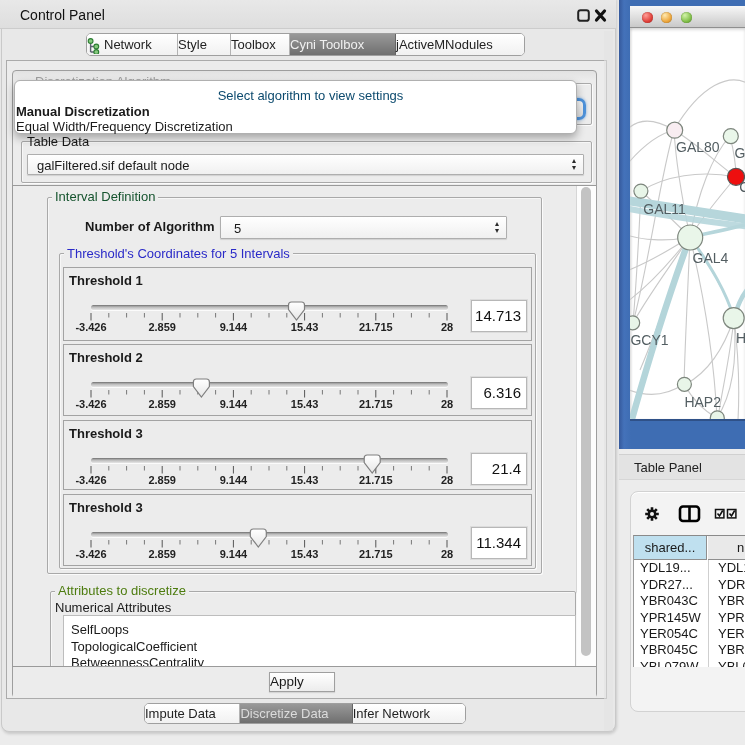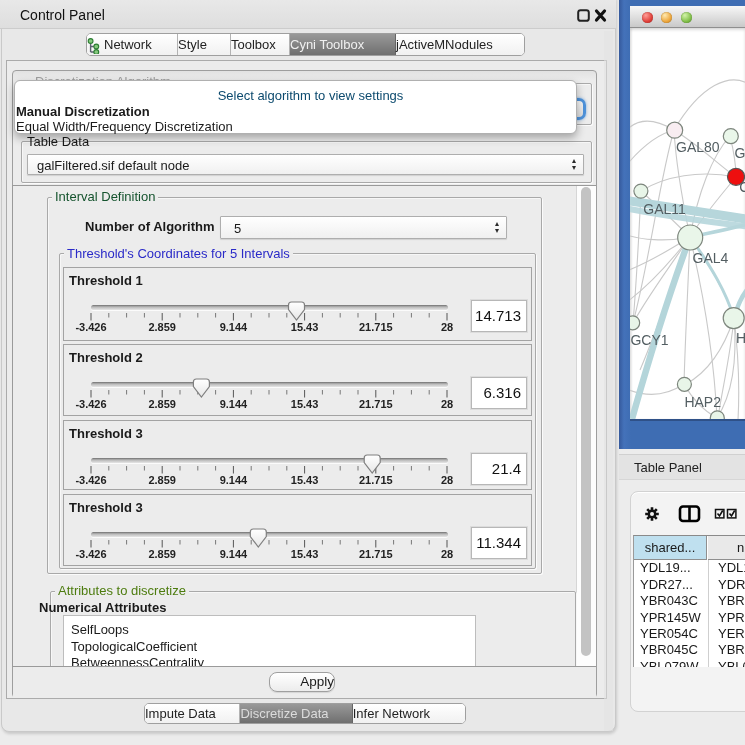--- a/index.html
+++ b/index.html
@@ -29,21 +29,21 @@
 
 .thr{position:absolute;left:63px;width:469px;background:#ececec;border:1px solid #a3a3a3}
 .thr .tt{position:absolute;left:5px;top:5px;font-weight:bold}
 .trk{position:absolute;left:27px;width:357px;height:5px;top:37px;border-radius:3px;background:linear-gradient(#6f6f6f,#b9b9b9 40%,#e6e6e6);box-shadow:0 1px 0 rgba(255,255,255,.8)}
 .vfield{position:absolute;left:407px;top:32px;width:56px;height:32px;background:#fff;border:1px solid #b7b7b7;box-shadow:0 0 0 1px #dcdcdc;font-size:15px;text-align:right;line-height:30px;padding-right:5px;color:#111}
 .tlbl{position:absolute;font-size:11px;font-weight:bold;color:#222;transform:translateX(-50%);top:53px}
 
 .sbv{position:absolute;background:#fdfdfd;border-left:1px solid #d6d6d6}
 .sbthumb{position:absolute;background:#c3c3c3;border-radius:5px}
 
-.btn{position:absolute;background:linear-gradient(#ffffff,#ececec);border:1px solid #9f9f9f;border-radius:8px;text-align:right;box-shadow:0 1px 1px rgba(0,0,0,.1)}
+.btn{position:absolute;background:linear-gradient(#ffffff,#ececec);border:1px solid #9f9f9f;border-radius:0;text-align:left;box-shadow:0 1px 1px rgba(0,0,0,.1)}
 
 #netframe{position:absolute;left:619px;top:0;width:126px;height:449px;background:linear-gradient(90deg,#35599c 0,#4472ba 5px,#3e6db3 12px)}
 #nettb{position:absolute;left:630px;top:6px;width:115px;height:22px;background:linear-gradient(#f7f7f7,#c9c9c9);border-bottom:1px solid #8f8f8f}
 .light{position:absolute;top:5.5px;width:11px;height:11px;border-radius:50%}
 #netcv{position:absolute;left:630px;top:28px;width:115px;height:391px;background:#fff;overflow:hidden;box-shadow:inset 0 2px 3px rgba(0,0,0,.14), inset 2px 0 2px rgba(0,0,0,.07)}
 #tphead{position:absolute;left:619px;top:454px;width:126px;height:26px;background:#e3e3e3;border-top:1px solid #d0d0d0;border-bottom:1px solid #d6d6d6}
 #tpanel{position:absolute;left:630px;top:491px;width:130px;height:221px;background:#f3f3f3;border:1px solid #d2d2d2;border-radius:8px;box-shadow:inset 0 1px 0 #fff}
 </style>
 </head>
 <body>
@@ -268,22 +268,22 @@
       <div class="tlbl" style="left:98.2px">2.859</div>
       <div class="tlbl" style="left:169.4px">9.144</div>
       <div class="tlbl" style="left:240.6px">15.43</div>
       <div class="tlbl" style="left:311.8px">21.715</div>
       <div class="tlbl" style="left:383.0px">28</div>
       <div class="vfield">11.344</div>
     </div>
 
   <div class="gbox" style="left:50px;top:591px;width:526px;height:85px"></div>
   <div class="gtitle" style="left:55px;top:584px;color:#4d7c0f">Attributes to discretize</div>
-  <div class="abs" style="left:39px;top:600px;font-weight:bold">Numerical Attributes</div>
-  <div class="abs" style="left:63px;top:615px;width:413px;height:52px;background:#fff;border:1px solid #bdbdbd;overflow:hidden">
+  <div class="abs" style="left:55px;top:600px;font-weight:normal">Numerical Attributes</div>
+  <div class="abs" style="left:63px;top:615px;width:513px;height:52px;background:#fff;border:1px solid #bdbdbd;overflow:hidden">
     <div style="padding:6px 0 0 7px;line-height:16.6px">SelfLoops<br>TopologicalCoefficient<br>BetweennessCentrality</div>
   </div>
 
   <div class="abs" style="left:13px;top:667px;width:583px;height:31px;background:#ececec"></div>
   <div class="abs" style="left:12px;top:666px;width:584px;height:1px;background:#9a9a9a"></div>
   <div class="btn" style="left:269px;top:672px;width:66px;height:19.5px;line-height:18px;font-size:13.5px">Apply</div>
 
   <div class="seg" style="left:144px;top:703px;width:322px;height:21px">
     <div class="s" style="width:96px">Impute Data</div>
     <div class="s on" style="width:113px;color:#dcdcdc">Discretize Data</div>

